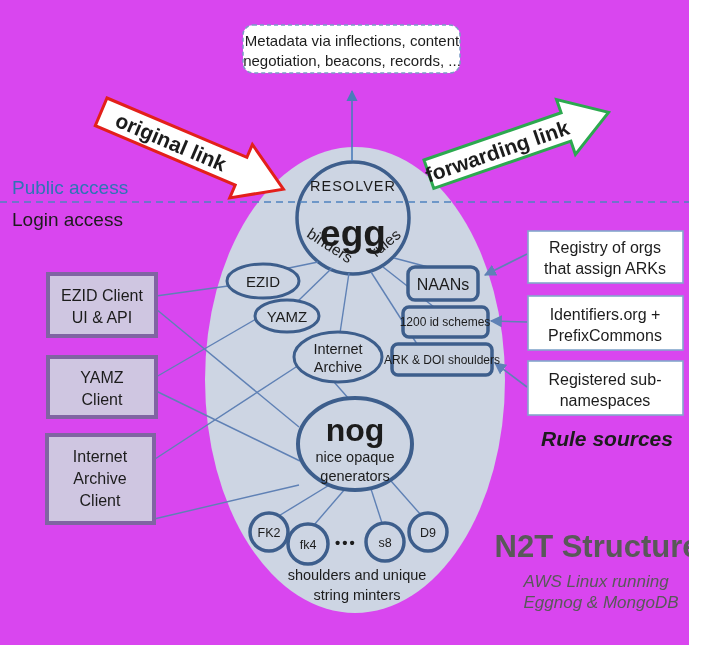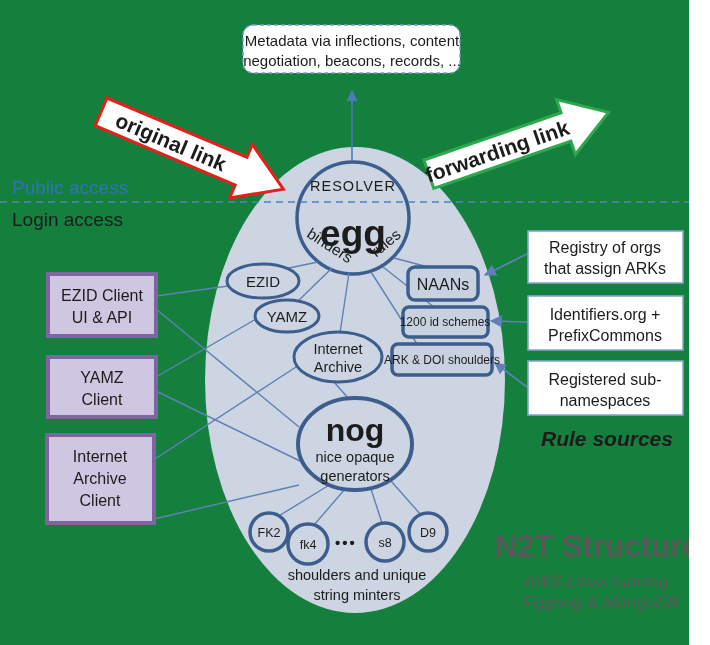--- a/index.html
+++ b/index.html
@@ -1,16 +1,16 @@
 <!DOCTYPE html>
 <html><head>
 <meta charset="utf-8">
 <style>
   html,body { margin:0; padding:0; background:#ffffff; }
-  #stage { position:relative; width:689px; height:645px; background:#15803d; overflow:hidden; }
+  #stage { position:relative; width:689px; height:645px; background:#d946ef; overflow:hidden; }
   svg { position:absolute; left:0; top:0; }
   text { font-family:"Liberation Sans","DejaVu Sans",sans-serif; fill:#1c1c1c; }
   .t14  { font-size:14.5px; }
   .t15  { font-size:15px; }
   .t16  { font-size:16px; }
   .t12  { font-size:12.5px; }
   .t11  { font-size:12px; }
   .egg-big { font-size:37px; font-weight:bold; }
   .nog-big { font-size:32px; font-weight:bold; }
   .resolver { font-size:14.5px; letter-spacing:1px; }

